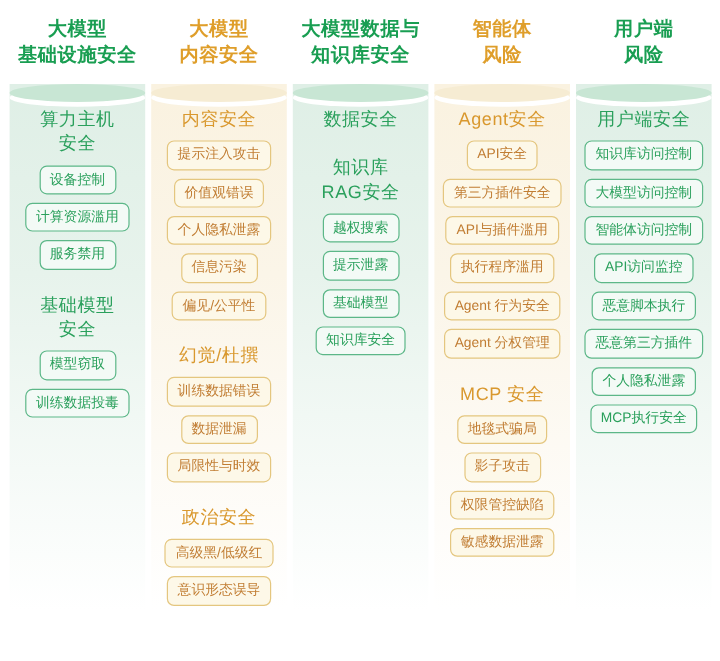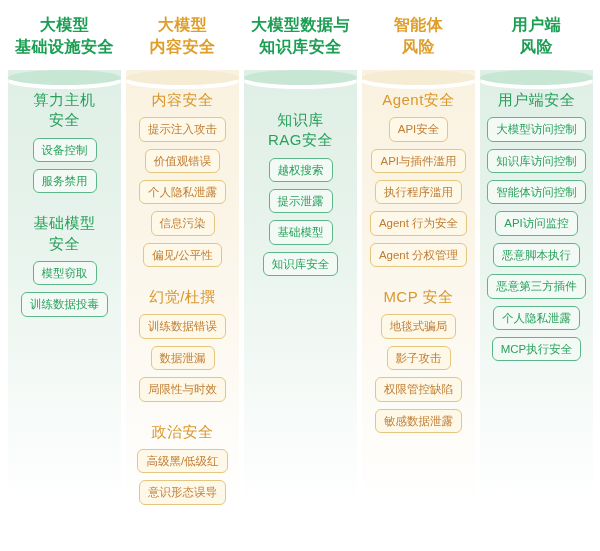--- a/index.html
+++ b/index.html
@@ -75,20 +75,21 @@
 基础设施安全</div>
     <div class="cylinder">
       <div class="cap"></div>
       <div class="cap-gap"></div>
       <div class="cyl-body">
   <div class="section">
     <div class="section-title">算力主机
 安全</div>
     <div class="items">
               <div class="item">设备控制</div>
+              <div class="item">计算资源滥用</div>
               <div class="item">服务禁用</div>
             </div>
   </div>
 
   <div class="section">
     <div class="section-title">基础模型
 安全</div>
     <div class="items">
               <div class="item">模型窃取</div>
               <div class="item">训练数据投毒</div>
@@ -137,20 +138,21 @@
   </div>
 
   <div class="column col-green">
     <div class="col-header">大模型数据与
 知识库安全</div>
     <div class="cylinder">
       <div class="cap"></div>
       <div class="cap-gap"></div>
       <div class="cyl-body">
   <div class="section">
+    <div class="section-title">数据安全</div>
   </div>
 
   <div class="section">
     <div class="section-title">知识库
 RAG安全</div>
     <div class="items">
               <div class="item">越权搜索</div>
               <div class="item">提示泄露</div>
               <div class="item">基础模型</div>
               <div class="item">知识库安全</div>
@@ -164,20 +166,21 @@
     <div class="col-header">智能体
 风险</div>
     <div class="cylinder">
       <div class="cap"></div>
       <div class="cap-gap"></div>
       <div class="cyl-body">
   <div class="section">
     <div class="section-title">Agent安全</div>
     <div class="items">
               <div class="item">API安全</div>
+              <div class="item">第三方插件安全</div>
               <div class="item">API与插件滥用</div>
               <div class="item">执行程序滥用</div>
               <div class="item">Agent 行为安全</div>
               <div class="item">Agent 分权管理</div>
             </div>
   </div>
 
   <div class="section">
     <div class="section-title">MCP 安全</div>
     <div class="items">
@@ -194,22 +197,22 @@
   <div class="column col-green">
     <div class="col-header">用户端
 风险</div>
     <div class="cylinder">
       <div class="cap"></div>
       <div class="cap-gap"></div>
       <div class="cyl-body">
   <div class="section">
     <div class="section-title">用户端安全</div>
     <div class="items">
+              <div class="item">知识库访问控制</div>
               <div class="item">大模型访问控制</div>
-              <div class="item">知识库访问控制</div>
               <div class="item">智能体访问控制</div>
               <div class="item">API访问监控</div>
               <div class="item">恶意脚本执行</div>
               <div class="item">恶意第三方插件</div>
               <div class="item">个人隐私泄露</div>
               <div class="item">MCP执行安全</div>
             </div>
   </div>
 </div>
     </div>

